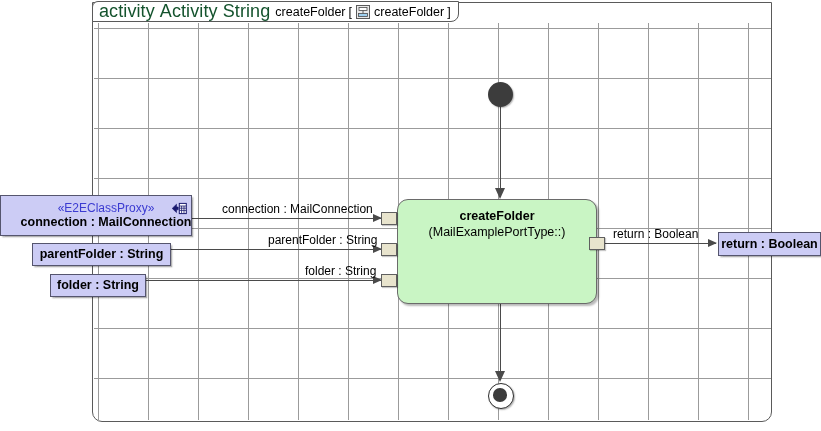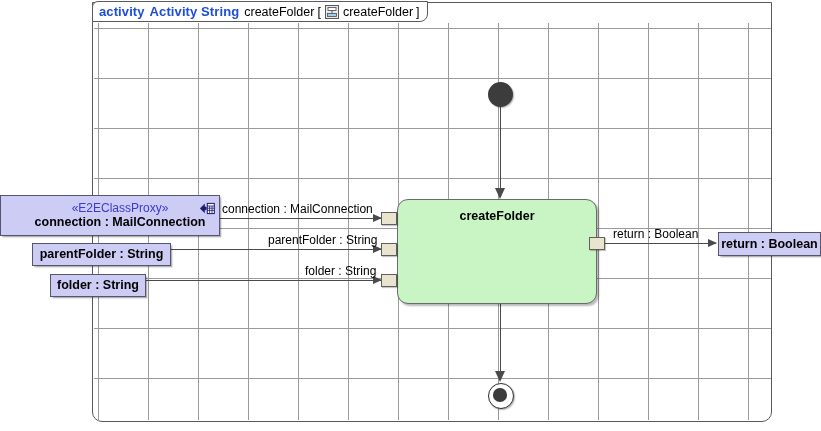--- a/index.html
+++ b/index.html
@@ -35,23 +35,23 @@
     background:#ffffff;
     padding:0 7px 0 6px;
     display:flex;
     align-items:center;
     white-space:nowrap;
     z-index:6;
     
     border-bottom-right-radius:8px;
   }
   .frame-tab .kw{
-    font-size:13px;
-    font-weight:bold;
-    color:#1d4ed8;
+    font-size:18px;
+    font-weight:normal;
+    color:#14532d;
     letter-spacing:0.1px;
   }
   .frame-tab .nm{
     font-size:12.5px;
     color:#000;
     margin-left:5px;
   }
   .frame-tab .brk{
     font-size:12.5px;
     color:#000;
@@ -261,28 +261,29 @@
   <div class="initial-node" style="left:488px; top:82px;"></div>
   <div class="vedge" style="left:500px; top:106px; height:82px;"></div>
   <div class="arrowhead-d" style="left:495px; top:188px;"></div>
 
   <div class="vedge" style="left:500px; top:304px; height:67px;"></div>
   <div class="arrowhead-d" style="left:495px; top:371px;"></div>
   <div class="final-node" style="left:488px; top:383px;"></div>
 
   <div class="action">
     <div class="title">createFolder</div>
+    <div class="sub">(MailExamplePortType::)</div>
   </div>
 
   <div class="pin" style="left:381px; top:212px;"></div>
   <div class="pin" style="left:381px; top:243px;"></div>
   <div class="pin" style="left:381px; top:274px;"></div>
   <div class="pin" style="left:589px; top:237px;"></div>
 
-  <div class="node pin-node" style="left:0px; top:195px; width:220px; height:41px;padding-left:20px;">
+  <div class="node pin-node" style="left:0px; top:195px; width:192px; height:41px;padding-left:20px;">
     <div class="stereo">«E2EClassProxy»</div>
     <div class="lbl">connection : MailConnection</div>
     <span class="proxy-icon">
       <svg width="18" height="13" viewBox="0 0 18 13">
         <path d="M7.5 2.2 L3.2 6.4 L7.5 10.6 L7.5 7.8 L9.2 7.8 L9.2 5.0 L7.5 5.0 Z" fill="#1a1a6e" stroke="#1a1a6e" stroke-width="0.6" stroke-linejoin="round"></path>
         <rect x="10.3" y="1.4" width="7.0" height="10.2" fill="#ffffff" stroke="#1a1a6e" stroke-width="1"></rect>
         <line x1="10.3" y1="4.0" x2="17.3" y2="4.0" stroke="#1a1a6e" stroke-width="0.8"></line>
         <line x1="10.3" y1="6.2" x2="17.3" y2="6.2" stroke="#1a1a6e" stroke-width="0.8"></line>
         <line x1="10.3" y1="8.4" x2="17.3" y2="8.4" stroke="#1a1a6e" stroke-width="0.8"></line>
         <line x1="12.6" y1="4.0" x2="12.6" y2="11.6" stroke="#1a1a6e" stroke-width="0.8"></line>

